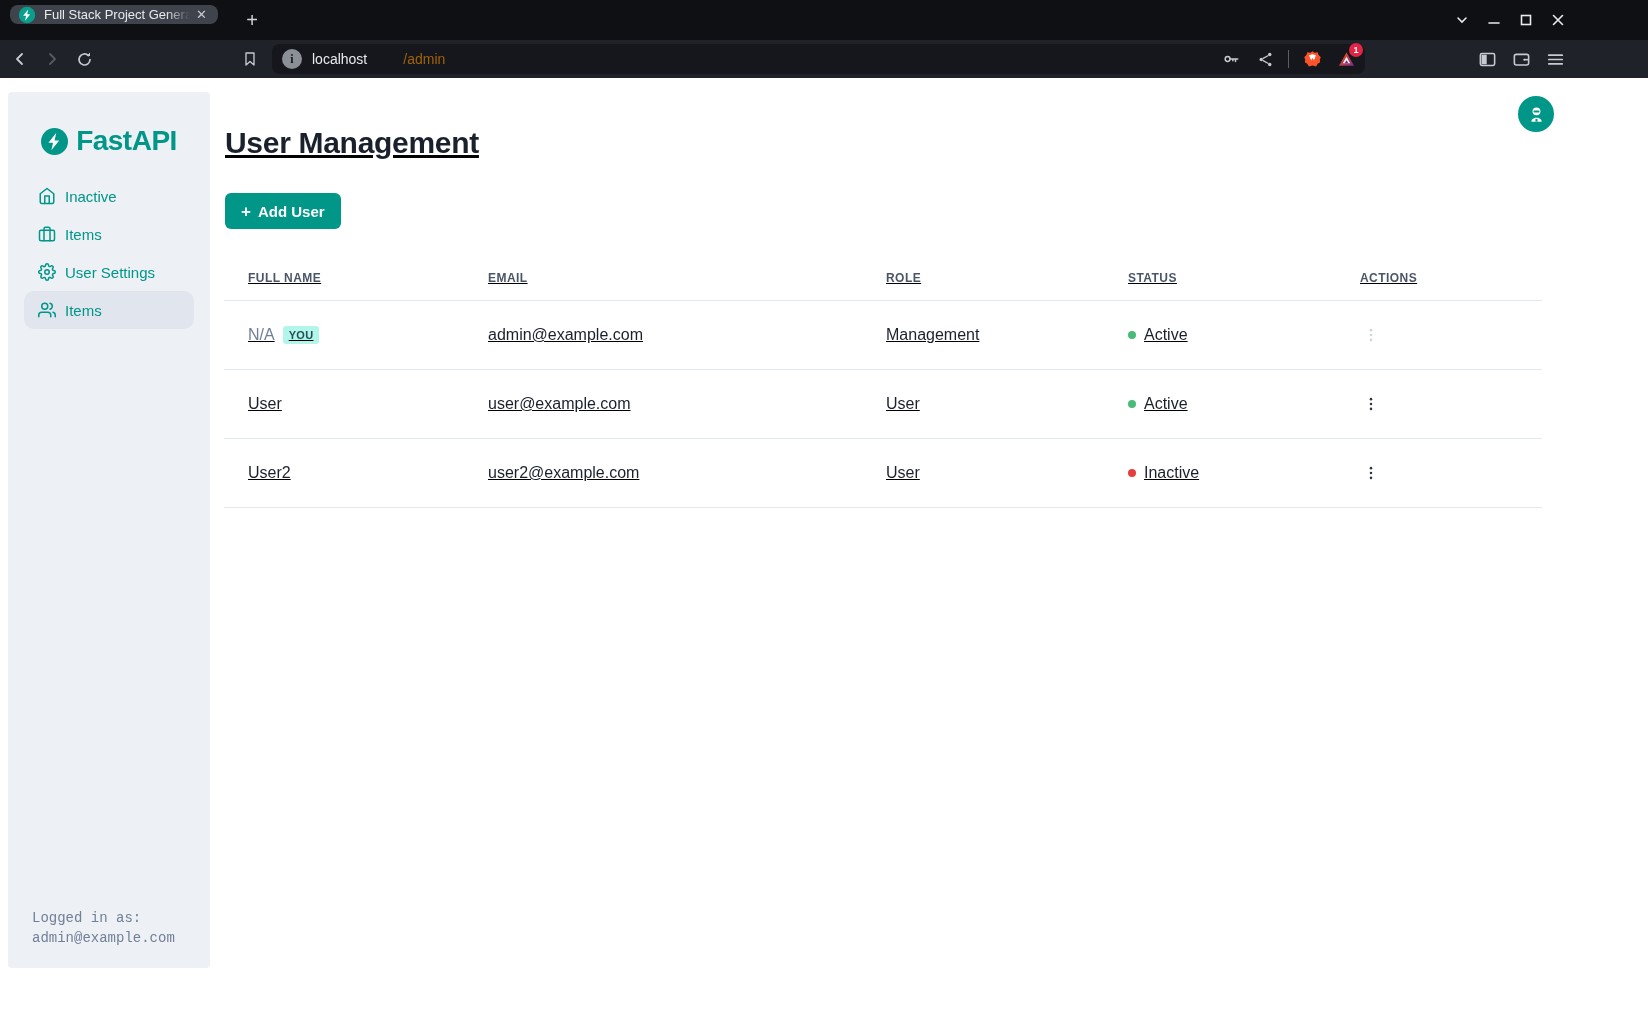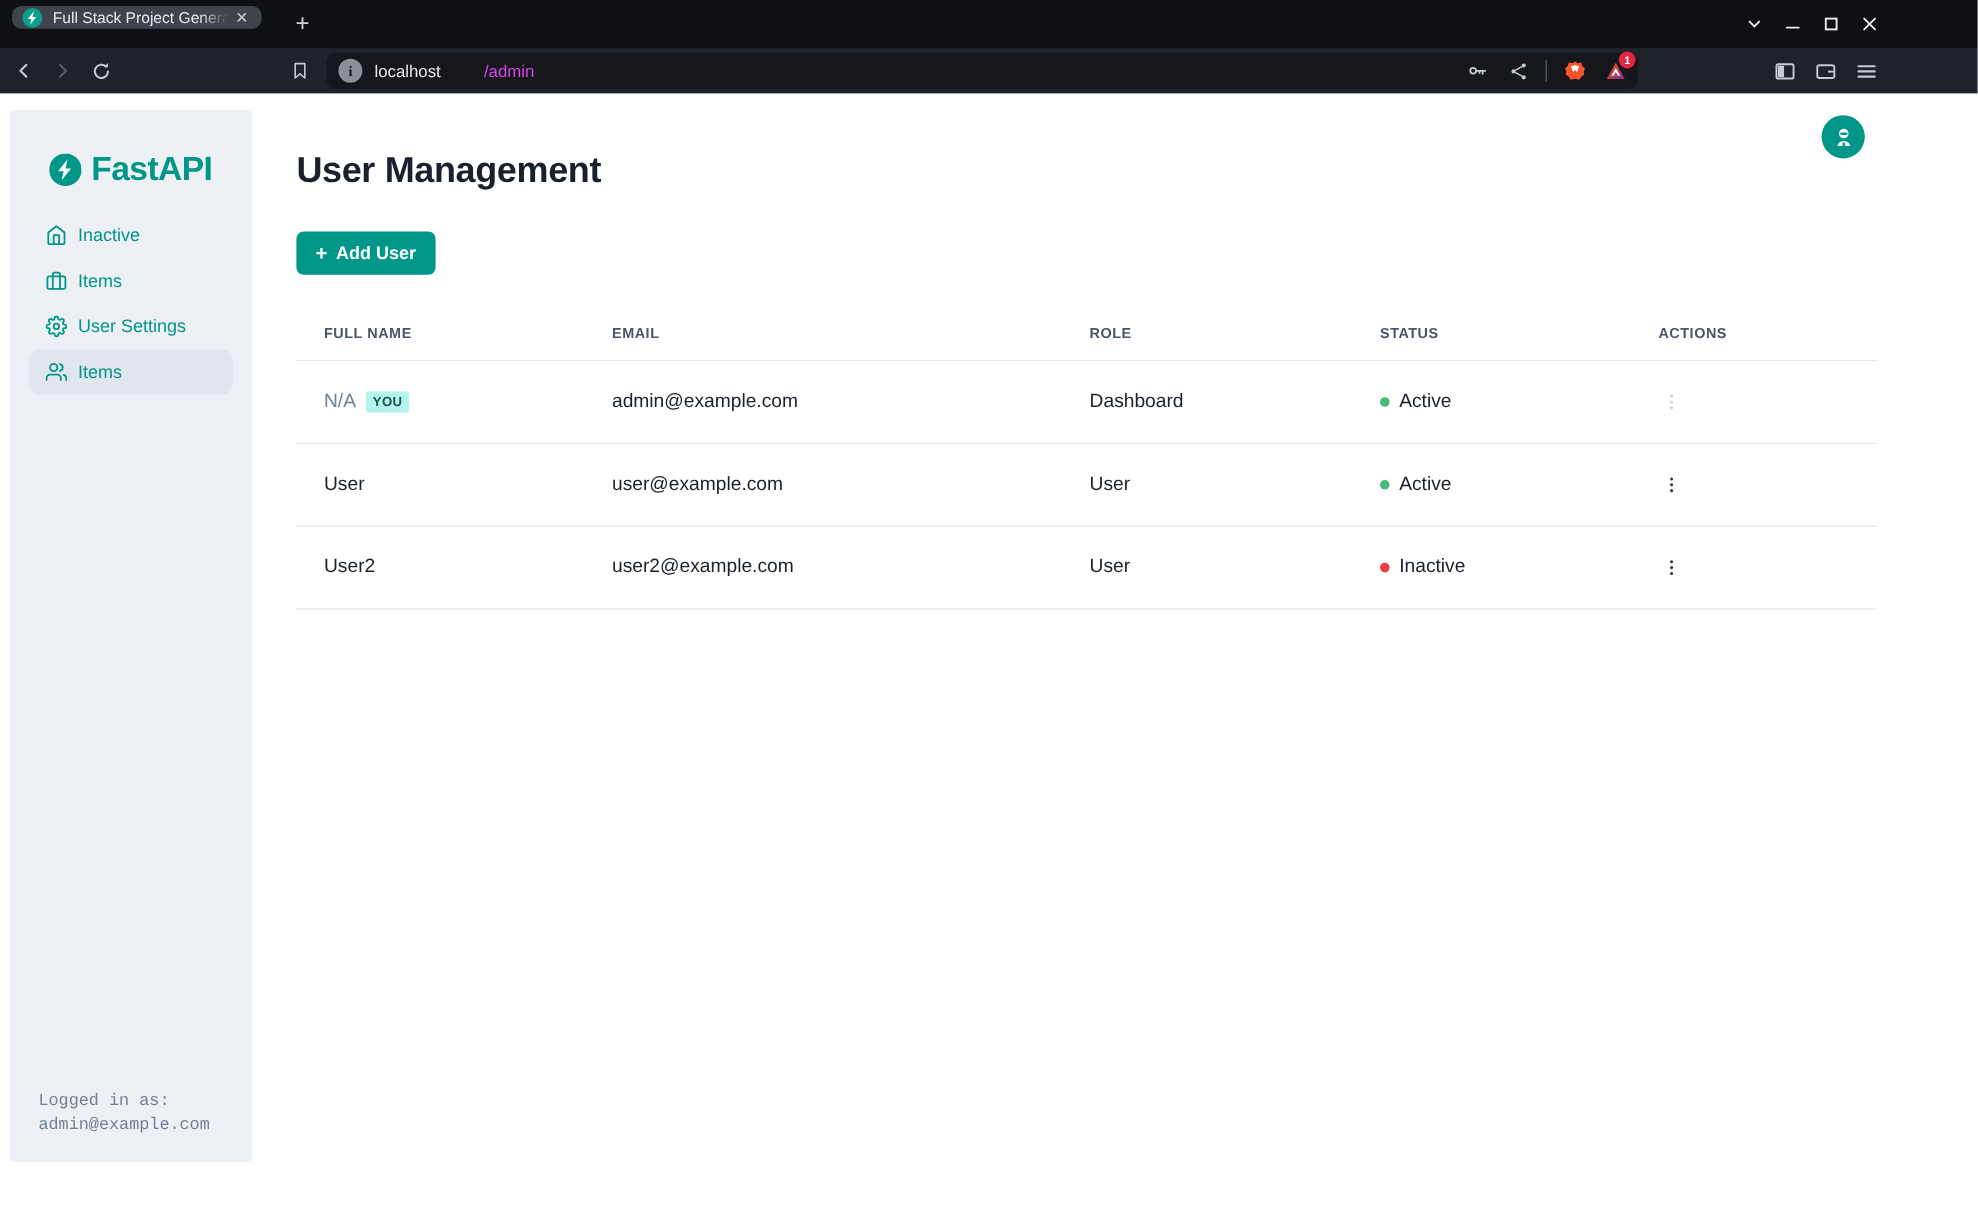--- a/index.html
+++ b/index.html
@@ -16,21 +16,21 @@
   .win-controls { position:absolute; right:80px; top:0; height:40px; display:flex; align-items:center; gap:12px; }
   .win-btn { width:20px; height:20px; display:flex; align-items:center; justify-content:center; color:#e8eaed; }
 
   .toolbar { position:absolute; top:40px; left:0; width:1648px; height:38px; background:#1f2228; }
   .nav-btn { position:absolute; top:3px; width:32px; height:32px; display:flex; align-items:center; justify-content:center; color:#c7cad1; }
   .nav-btn.disabled { color:#565b63; }
   .bookmark-btn { position:absolute; left:238px; top:7px; width:24px; height:24px; display:flex; align-items:center; justify-content:center; color:#c7cad1; }
   .urlbar { position:absolute; left:272px; top:4px; width:1093px; height:30px; background:#15171c; border-radius:8px; display:flex; align-items:center; padding:0 8px 0 10px; }
   .info-chip { width:20px; height:20px; border-radius:50%; background:#8b9097; color:#15171c; font-size:12px; font-weight:700; display:flex; align-items:center; justify-content:center; font-family:"Liberation Serif", serif; }
   .url-text { margin-left:10px; font-size:14px; color:#e8eaed; white-space:nowrap; }
-  .url-text .path { color:#d946ef;padding-left:36px; }
+  .url-text .path { color:#a16207;padding-left:36px; }
   .url-spacer { flex:1; }
   .url-icons { display:flex; align-items:center; gap:12px; }
   .url-icon { width:22px; height:22px; display:flex; align-items:center; justify-content:center; color:#c7cad1; position:relative; }
   .url-divider { width:1px; height:18px; background:#5a5f66; }
   .rewards-badge { position:absolute; top:-5px; right:-6px; min-width:14px; height:14px; background:#e32444; border-radius:8px; color:#fff; font-size:9px; font-weight:700; display:flex; align-items:center; justify-content:center; padding:0 3px; }
   .toolbar-right { position:absolute; right:80px; top:6px; display:flex; gap:8px; }
   .tb-icon { width:26px; height:26px; display:flex; align-items:center; justify-content:center; color:#c7cad1; }
 
   
   .page { position:absolute; top:78px; left:0; width:1648px; height:947px; background:#ffffff; }
@@ -38,21 +38,21 @@
   .sidebar { position:absolute; left:8px; top:14px; width:202px; height:876px; background:#edf0f5; border-radius:4px; }
   .logo-row { display:flex; align-items:center; justify-content:center; gap:8px; margin-top:33px; }
   .logo-mark { width:27px; height:27px; }
   .logo-text { font-size:28px; font-weight:700; color:#009688; letter-spacing:-0.5px; }
   .nav-list { margin-top:20px; display:flex; flex-direction:column; }
   .nav-item { display:flex; align-items:center; gap:9px; height:38px; margin:0 16px; padding:0 14px; border-radius:10px; color:#009688; font-size:15px; cursor:pointer; }
   .nav-item.active { background:#e1e5ed; }
   .nav-item svg { flex:0 0 18px; }
   .sidebar-footer { position:absolute; left:24px; bottom:20px; font-size:14px; color:#718096; line-height:20px;font-family:Liberation Mono, monospace; }
 
-  .main { position:absolute; left:246px; top:0; width:1318px; }
+  .main { position:absolute; left:224px; top:0; width:1318px;text-decoration:underline; }
   .page-title { margin-top:48px; padding-left:1px; font-size:30px; font-weight:700; color:#1a202c; letter-spacing:-0.3px; }
   .add-user-btn { margin-top:33px; margin-left:1px; height:36px; padding:0 16px; background:#009688; border:none; border-radius:6px; color:#fff; font-size:15px; font-weight:700; font-family:"Liberation Sans", sans-serif; display:inline-flex; align-items:center; gap:7px; cursor:pointer; }
   .add-user-btn .plus { font-size:17px; font-weight:700; line-height:1; }
 
   .table { margin-top:26px; width:1318px; }
   .t-row { display:grid; grid-template-columns:240px 398px 242px 232px 1fr; align-items:center; }
   .t-head { height:46px; border-bottom:1px solid #e2e8f0; }
   .t-head .t-cell { font-size:12px; font-weight:700; color:#4a5568; text-transform:uppercase; letter-spacing:0.45px; }
   .t-body-row { height:69px; border-bottom:1px solid #e2e8f0; }
   .t-cell { padding:0 24px; font-size:16px; color:#1a202c; display:flex; align-items:center; gap:8px; overflow:hidden; white-space:nowrap; }
@@ -259,21 +259,21 @@
       <div id="table-body">
   <div class="t-row t-body-row">
     <div class="t-cell">
       <span class="name-muted">N/A</span>
       <span class="you-badge">YOU</span>
     </div>
     <div class="t-cell">
               <span>admin@example.com</span>
             </div>
     <div class="t-cell">
-              <span>Dashboard</span>
+              <span>Management</span>
             </div>
     <div class="t-cell">
       <span class="status-dot" style="background: rgb(72, 187, 120);"></span>
       <span>Active</span>
     </div>
     <div class="t-cell">
       <button class="actions-btn disabled">
         <svg width="18" height="18" viewBox="0 0 24 24">
                   <circle cx="12" cy="5.5" r="1.7" fill="currentColor"></circle>
                   <circle cx="12" cy="12" r="1.7" fill="currentColor"></circle>

